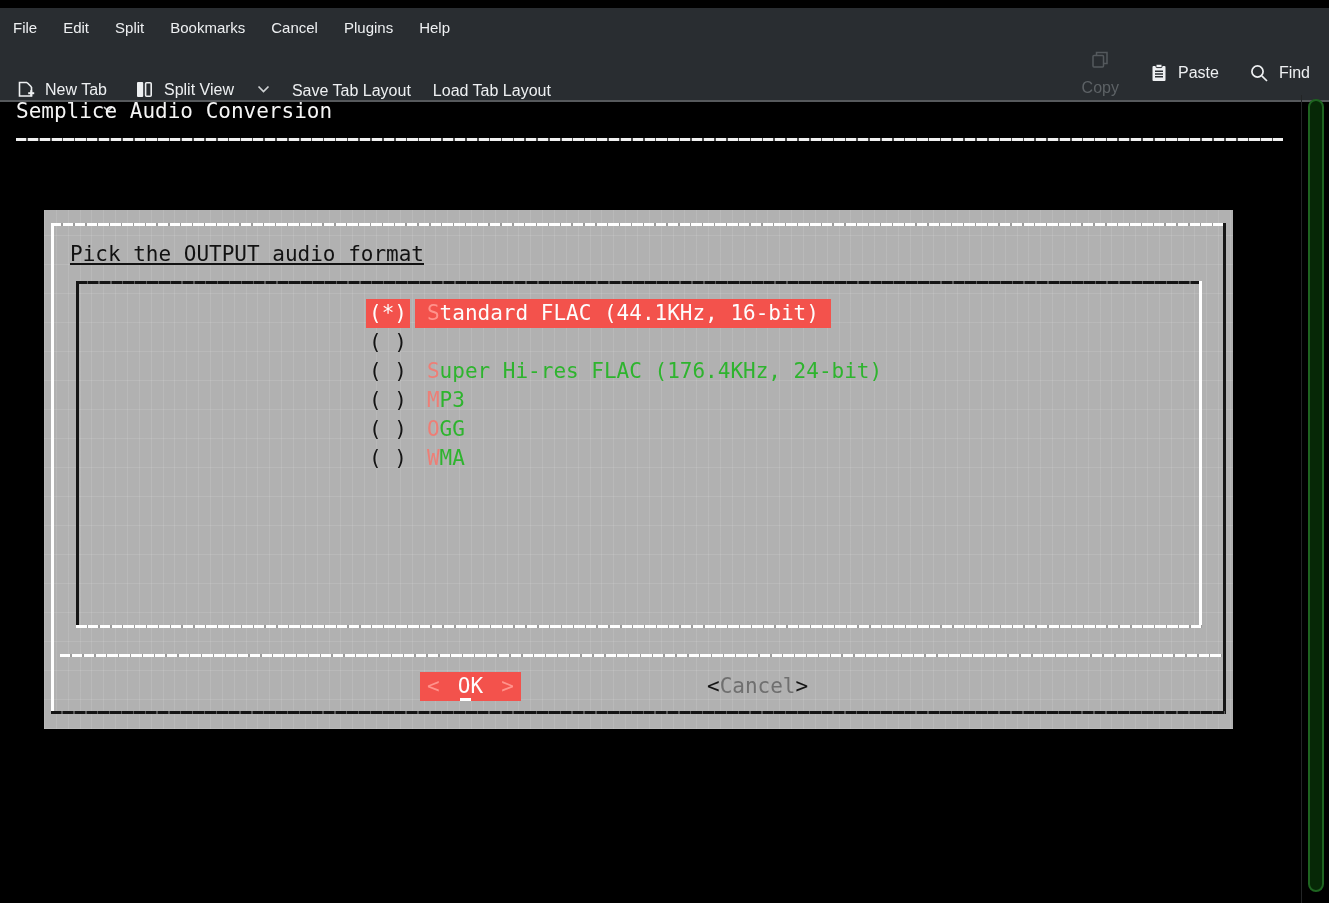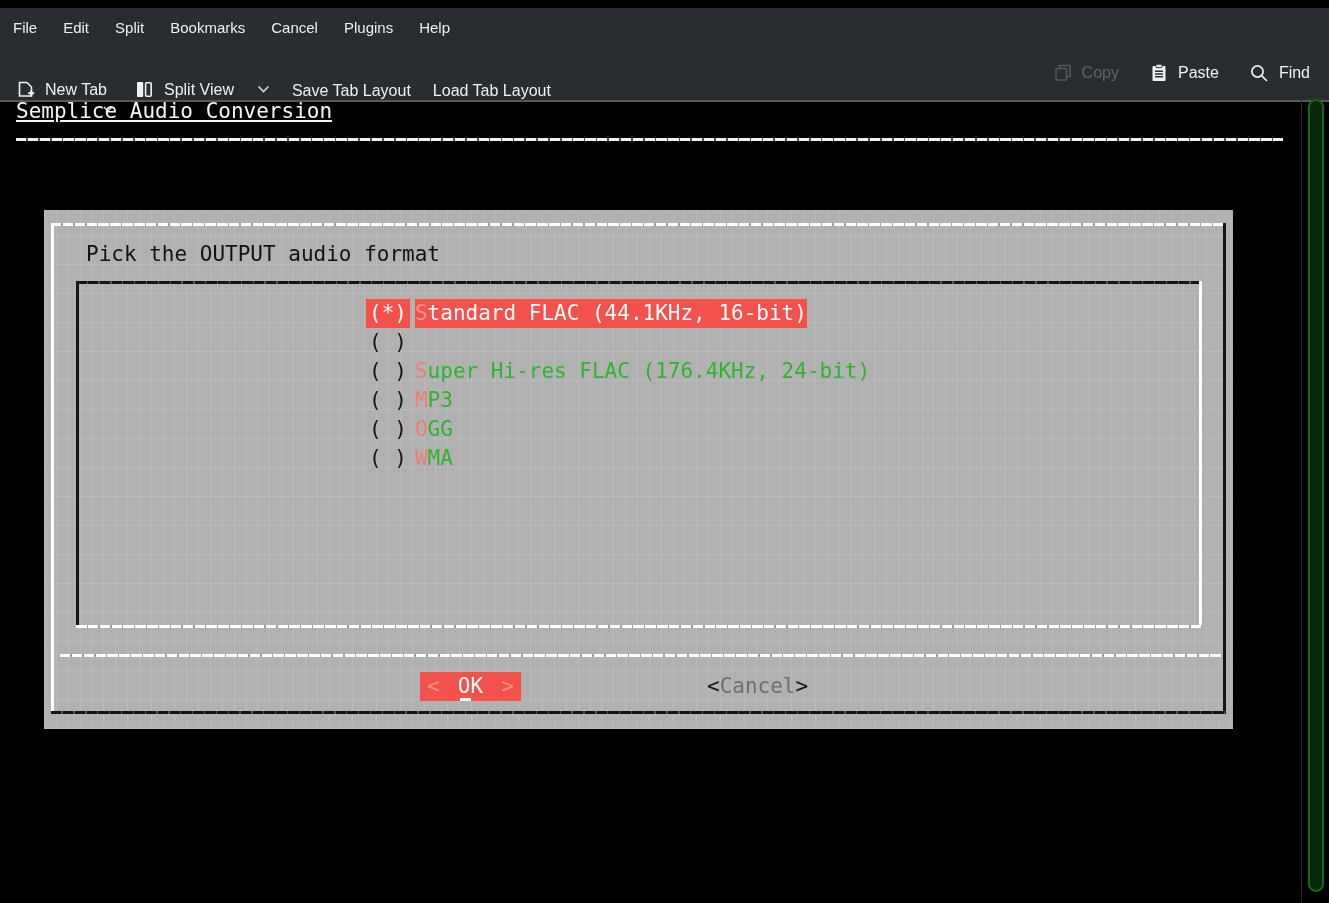--- a/index.html
+++ b/index.html
@@ -29,28 +29,28 @@
   .tbtn{display:flex;align-items:center;gap:9px;position:relative;}
   .tbtn svg{display:block;}
   .tb-gap27{margin-left:27px;margin-top:24px;}
   .tb-gap22{margin-left:22px;}
   .tb-gap14{margin-left:14px;}
   .newtab-caret{position:absolute;left:88px;top:27px;}
   .toolbar-right{
     position:absolute;right:19px;top:0;height:54px;
     display:flex;align-items:center;gap:30px;
   }
-  .disabled{color:#5d6266;}
+  .disabled{color:#5d6266;flex-direction:column;}
   .disabled svg{opacity:.55;}
 
   
   .mono{font-family:"DejaVu Sans Mono","Liberation Mono",monospace;}
   .backtitle{
     position:absolute;left:16px;top:97px;
-    font-size:21px;line-height:29px;color:#f5f5f5;white-space:pre;text-decoration:underline;
+    font-size:21px;line-height:29px;color:#f5f5f5;white-space:pre;
   }
   .hline{
     position:absolute;left:16px;top:138px;width:1267px;height:3px;
     background:repeating-linear-gradient(90deg,#f0f0f0 0 10.3px,#4d4d4d 10.3px 11.86px);
   }
 
   
   .scroll-track-line{position:absolute;left:1301px;top:95px;width:1px;height:808px;background:#232526;}
   .scroll-handle{
     position:absolute;left:1308px;top:99px;width:12px;height:789px;
@@ -65,25 +65,25 @@
       repeating-linear-gradient(0deg,rgba(255,255,255,.10) 0 1px,transparent 1px 29px),
       #b1b1b1;
     font-size:21px;line-height:29px;
   }
   .bline{position:absolute;}
   .w-h{background:repeating-linear-gradient(90deg,#ffffff 0 10.5px,#9d9d9d 10.5px 11.86px);}
   .w-v{background:#ffffff;}
   .b-h{background:repeating-linear-gradient(90deg,#151515 0 10.5px,#565656 10.5px 11.86px);}
   .b-v{background:#151515;}
 
-  .dlg-title{position:absolute;left:42px;top:30px;color:#121212;white-space:pre;}
+  .dlg-title{position:absolute;left:26px;top:30px;color:#121212;white-space:pre;text-decoration:underline;}
 
   .row{position:absolute;left:322px;height:29px;display:flex;white-space:pre;cursor:default;}
   .row .tag{padding:0 3px;color:#141414;}
-  .row .lbl{margin-left:5px;padding:0 0;}
+  .row .lbl{margin-left:5px;padding:0 12px;}
   .row .key{color:#ee7e76;}
   .row .rest{color:#2eb42e;}
   .row.sel .tag{background:#f3524c;color:#fdfdfd;}
   .row.sel .lbl{background:#f3524c;}
   .row.sel .key{color:#ff938c;}
   .row.sel .rest{color:#fdfdfd;}
 
   .ok-btn{
     position:absolute;left:376px;top:462px;width:101px;height:29px;
     background:#f3524c;color:#fdfdfd;display:flex;align-items:center;

